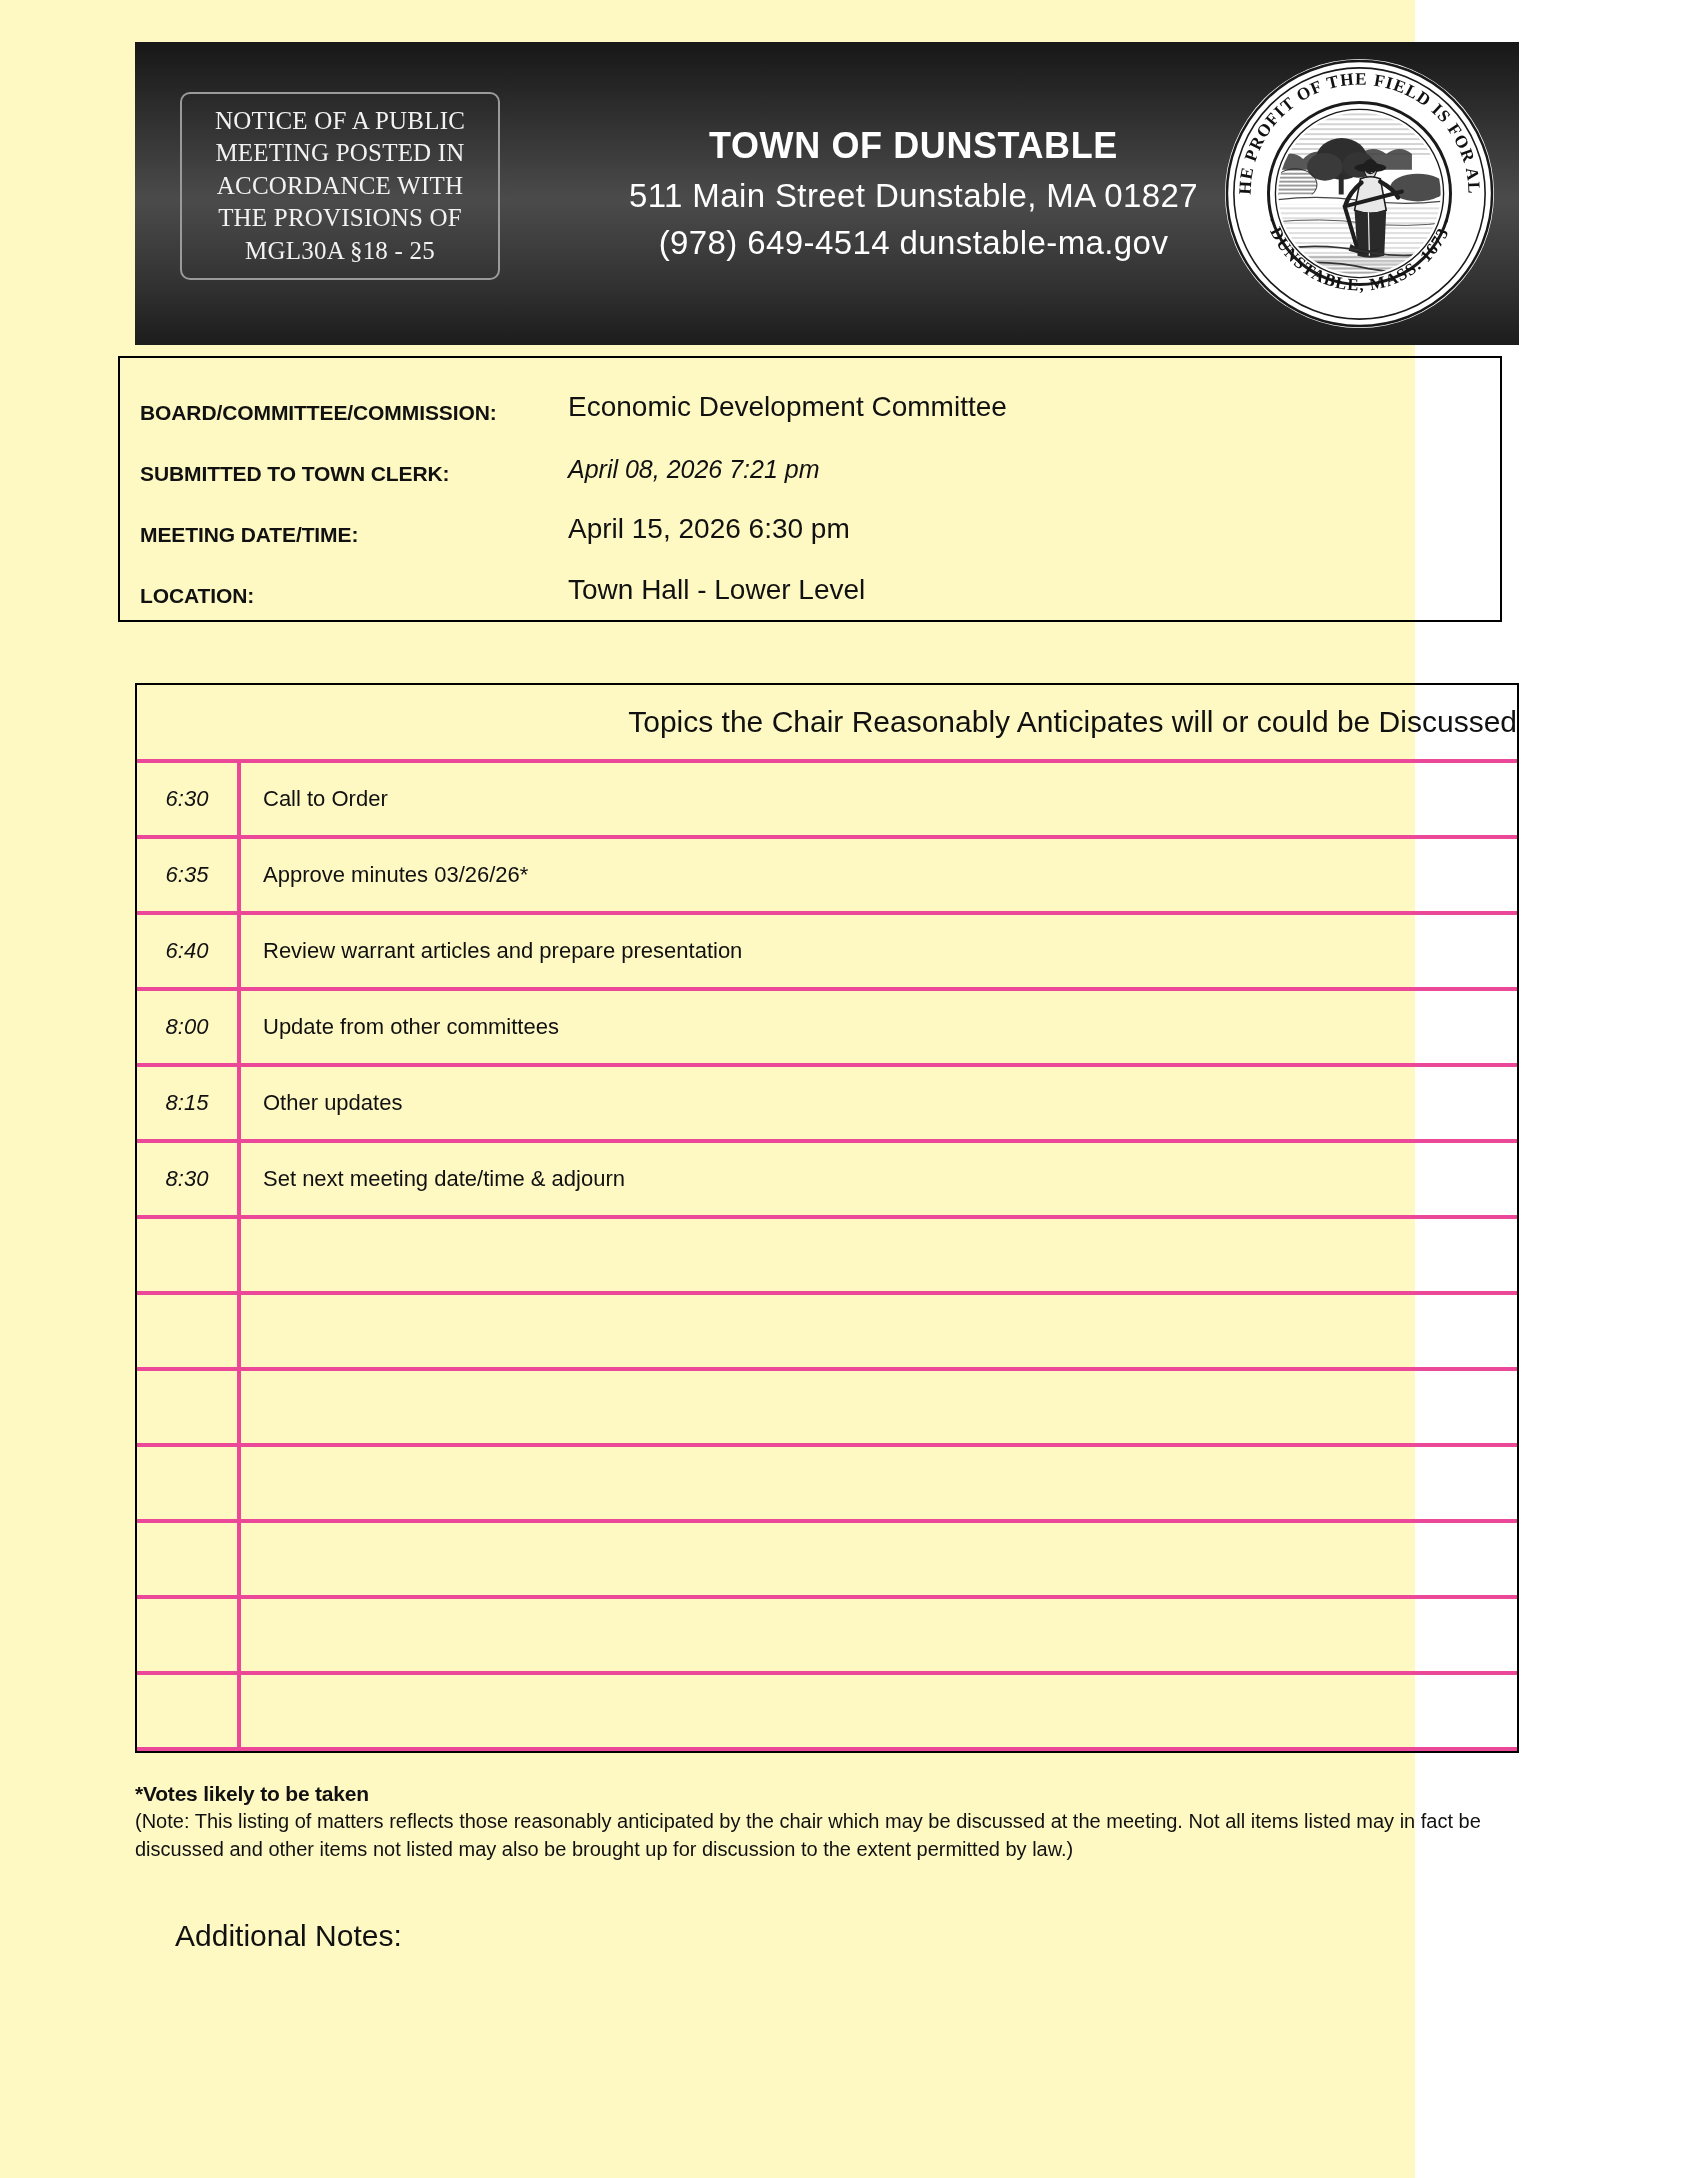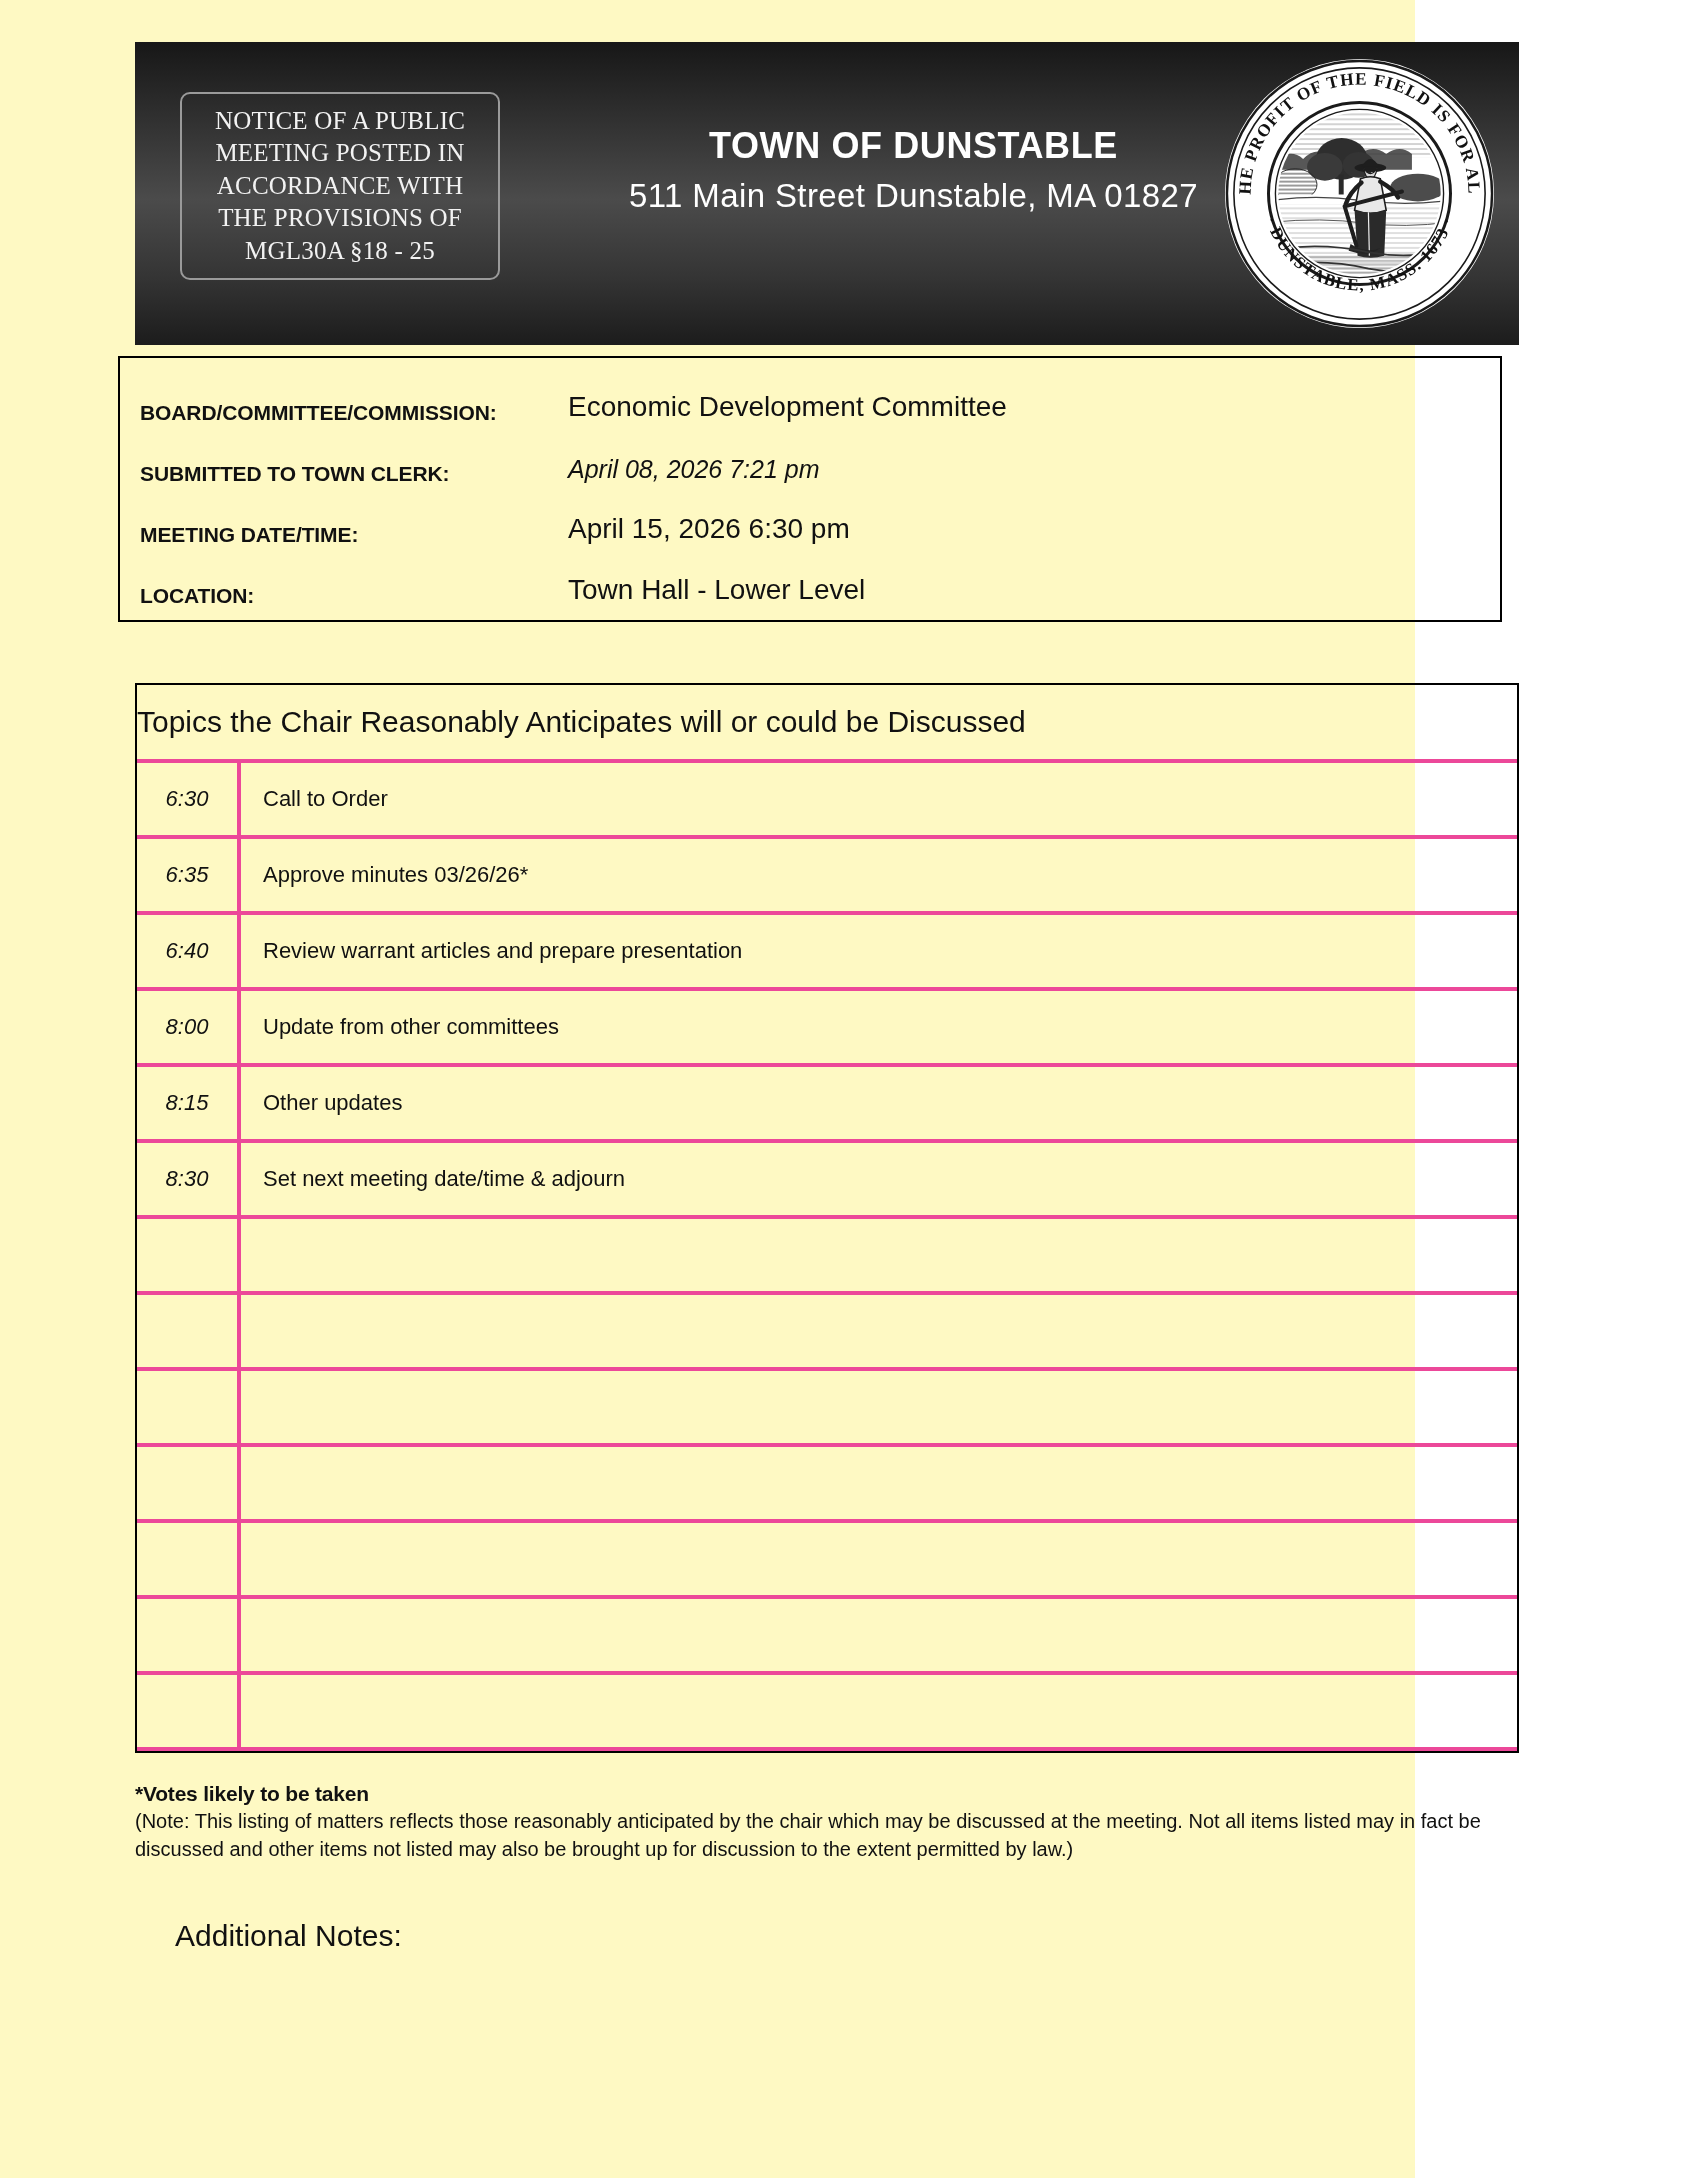--- a/index.html
+++ b/index.html
@@ -146,21 +146,21 @@
     width: 100%;
     border-collapse: collapse;
     table-layout: fixed;
   }
   table.agenda td, table.agenda th {
     border: 4px solid #ec4899;
     padding: 0;
   }
   .agenda-head {
     height: 74px;
-    text-align: left;
+    text-align: right;
     font-size: 30px;
     font-weight: 300;
     border-top: none !important;
     border-left: none !important;
     border-right: none !important;
   }
   .col-time { width: 102px; }
   .cell-time {
     text-align: center;
     font-size: 22px;
@@ -214,20 +214,21 @@
 
   <div class="header-banner">
 
     <div class="notice-box">
       <div class="notice-text">NOTICE OF A PUBLIC MEETING POSTED IN ACCORDANCE WITH THE PROVISIONS OF MGL30A §18 - 25</div>
     </div>
 
     <div class="town-title-block">
       <div class="town-name">TOWN OF DUNSTABLE</div>
       <div class="town-addr">511 Main Street Dunstable, MA 01827</div>
+      <div class="town-addr">(978) 649-4514  dunstable-ma.gov</div>
     </div>
 
     <div class="seal-wrap">
       <svg viewBox="0 0 278 278" width="275" height="275" aria-hidden="true">
         <defs>
           <path id="sealTopArc" d="M 29 139 A 110 110 0 0 1 249 139"></path>
           <path id="sealBotArc" d="M 41 139 A 98 98 0 0 0 237 139"></path>
           <clipPath id="innerClip">
               <circle cx="139" cy="139" r="82"></circle>
             </clipPath>

